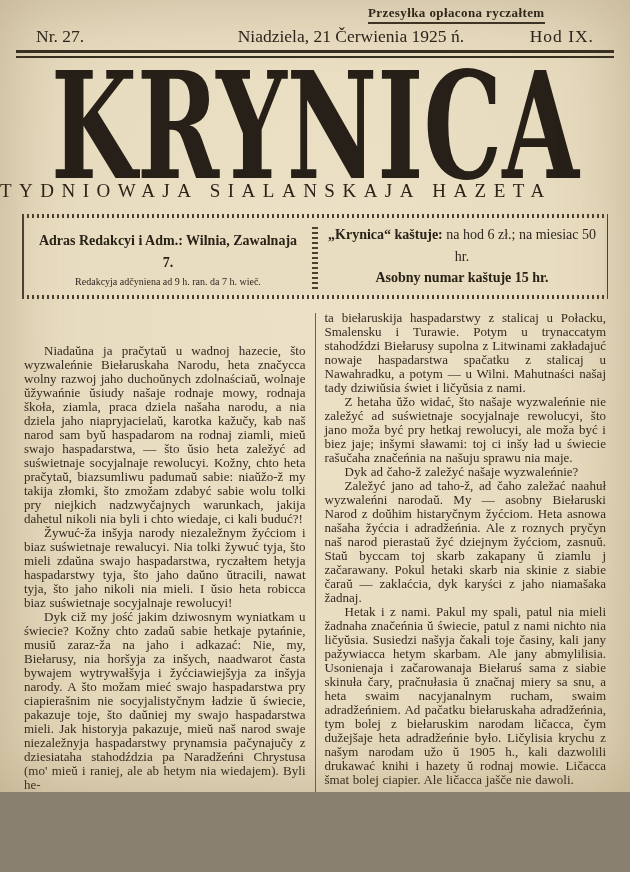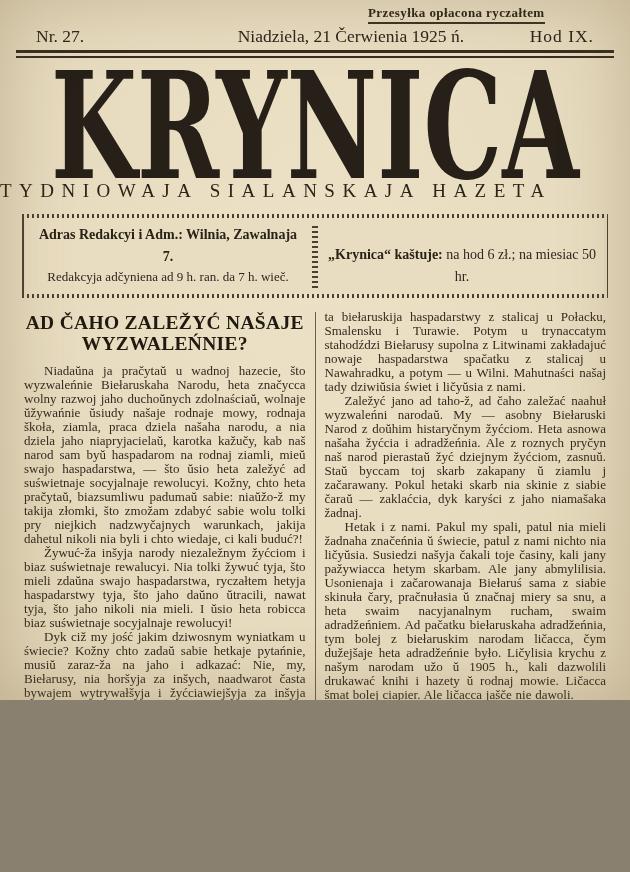--- a/index.html
+++ b/index.html
@@ -1,19 +1,19 @@
 <!DOCTYPE html>
 <html><head>
 <meta charset="utf-8">
 <style>
   html, body { margin: 0; padding: 0; background: #8a8070; }
   .page {
     position: relative;
     width: 630px;
-    height: 700px;
+    height: 792px;
     margin: 0 auto;
     overflow: hidden;
     background: radial-gradient(ellipse at 50% 38%, #ece0c6 0%, #e8dcc0 55%, #ded1b2 100%);
     color: #2e2720;
     font-family: "Liberation Serif", serif;
   }
   .page::after {
     content: "";
     position: absolute; inset: 0;
     box-shadow: inset 0 0 70px rgba(110, 90, 55, 0.28);
@@ -61,21 +61,21 @@
   }
   .info-box-inner {
     background: #e9ddc1;
     display: flex;
     align-items: flex-end;
     padding: 6px 6px;
   }
   .info-cell { flex: 1; text-align: center; line-height: 1.55; }
   .info-cell p { margin: 0; }
   .addr1, .price2 { font-weight: bold; font-size: 14px; color: #292217; }
-  .addr2 { font-size: 13px; }
+  .addr2 { font-size: 10px; }
   .price1 { font-size: 14px; }
   .price1 b { font-weight: bold; color: #292217; }
   .info-divider {
     width: 6px;
     align-self: stretch;
     margin: 0 8px;
     background: repeating-linear-gradient(0deg, #4a4132 0 2px, transparent 2px 5px);
   }
   .columns {
     display: flex;
@@ -129,35 +129,37 @@
 
   <div class="info-box">
     <div class="info-box-inner">
       <div class="info-cell">
         <p class="addr1">Adras Redakcyi i Adm.: Wilnia, Zawalnaja 7.</p>
         <p class="addr2">Redakcyja adčyniena ad 9 h. ran. da 7 h. wieč.</p>
       </div>
       <div class="info-divider"></div>
       <div class="info-cell">
         <p class="price1"><b>„Krynica“ kaštuje:</b><span> na hod 6 zł.; na miesiac 50 hr.</span></p>
+        <p class="price2">Asobny numar kaštuje 15 hr.</p>
       </div>
     </div>
   </div>
 
   <div class="columns">
     <div class="col">
       <h2 class="headline">
-        <span>AD ČAHO ZALEŽYĆ NAŠAJE</span><br>
-        <span>WYZWALEŃNIE?</span>
+        <br>
       </h2>
       <p class="body indent">Niadaŭna ja pračytaŭ u wadnoj hazecie, što wyzwaleńnie Biełaruskaha Narodu, heta značycca wolny razwoj jaho duchoŭnych zdolnaściaŭ, wolnaje ŭžywańnie ŭsiudy našaje rodnaje mowy, rodnaja škoła, ziamla, praca dziela našaha narodu, a nia dziela jaho niapryjacielaŭ, karotka kažučy, kab naš narod sam byŭ haspadarom na rodnaj ziamli, mieŭ swajo haspadarstwa, — što ŭsio heta zaležyć ad suświetnaje socyjalnaje rewolucyi. Kožny, chto heta pračytaŭ, biazsumliwu padumaŭ sabie: niaŭžo-ž my takija złomki, što zmožam zdabyć sabie wolu tolki pry niejkich nadzwyčajnych warunkach, jakija dahetul nikoli nia byli i chto wiedaje, ci kali buduć?!</p>
       <p class="body indent">Žywuć-ža inšyja narody niezaležnym žyćciom i biaz suświetnaje rewalucyi. Nia tolki žywuć tyja, što mieli zdaŭna swajo haspadarstwa, ryczałtem hetyja haspadarstwy tyja, što jaho daŭno ŭtracili, nawat tyja, što jaho nikoli nia mieli. I ŭsio heta robicca biaz suświetnaje socyjalnaje rewolucyi!</p>
       <p class="body indent">Dyk ciž my jość jakim dziwosnym wyniatkam u świecie? Kožny chto zadaŭ sabie hetkaje pytańnie, musiŭ zaraz-ža na jaho i adkazać: Nie, my, Biełarusy, nia horšyja za inšych, naadwarot časta bywajem wytrywałšyja i žyćciawiejšyja za inšyja narody. A što možam mieć swajo haspadarstwa pry ciapierašnim nie socyjalistyčnym ładzie ŭ świecie, pakazuje toje, što daŭniej my swajo haspadarstwa mieli. Jak historyja pakazuje, mieŭ naš narod swaje niezaležnyja haspadarstwy prynamsia pačynajučy z dziesiataha stahodździa pa Naradžeńni Chrystusa (mo' mieŭ i raniej, ale ab hetym nia wiedajem). Byli he-</p>
     </div>
     <div class="col-rule"></div>
     <div class="col">
       <p class="body">ta biełaruskija haspadarstwy z stalicaj u Połacku, Smalensku i Turawie. Potym u trynaccatym stahodździ Biełarusy supolna z Litwinami zakładajuć nowaje haspadarstwa spačatku z stalicaj u Nawahradku, a potym — u Wilni. Mahutnaści našaj tady dziwiŭsia świet i ličyŭsia z nami.</p>
+      <p class="body indent">Z hetaha ŭžo widać, što našaje wyzwaleńnie nie zaležyć ad suświetnaje socyjalnaje rewolucyi, što jano moža być pry hetkaj rewolucyi, ale moža być i biez jaje; inšymi sławami: toj ci inšy ład u świecie rašučaha značeńnia na našuju sprawu nia maje.</p>
+      <p class="body indent">Dyk ad čaho-ž zaležyć našaje wyzwaleńnie?</p>
       <p class="body indent">Zaležyć jano ad taho-ž, ad čaho zaležać naahuł wyzwaleńni narodaŭ. My — asobny Biełaruski Narod z doŭhim histaryčnym žyćciom. Heta asnowa našaha žyćcia i adradžeńnia. Ale z roznych pryčyn naš narod pierastaŭ žyć dziejnym žyćciom, zasnuŭ. Staŭ byccam toj skarb zakapany ŭ ziamlu j začarawany. Pokul hetaki skarb nia skinie z siabie čaraŭ — zaklaćcia, dyk karyści z jaho niamašaka žadnaj.</p>
       <p class="body indent">Hetak i z nami. Pakul my spali, patul nia mieli žadnaha značeńnia ŭ świecie, patul z nami nichto nia ličyŭsia. Susiedzi našyja čakali toje časiny, kali jany pažywiacca hetym skarbam. Ale jany abmylilisia. Usonienaja i začarowanaja Biełaruś sama z siabie skinuła čary, pračnułasia ŭ značnaj miery sa snu, a heta swaim nacyjanalnym rucham, swaim adradžeńniem. Ad pačatku biełaruskaha adradžeńnia, tym bolej z biełaruskim narodam ličacca, čym dužejšaje heta adradžeńnie było. Ličylisia krychu z našym narodam užo ŭ 1905 h., kali dazwolili drukawać knihi i hazety ŭ rodnaj mowie. Ličacca šmat bolej ciapier. Ale ličacca jašče nie dawoli.</p>
     </div>
   </div>
 
 </div>
 
 </body></html>

